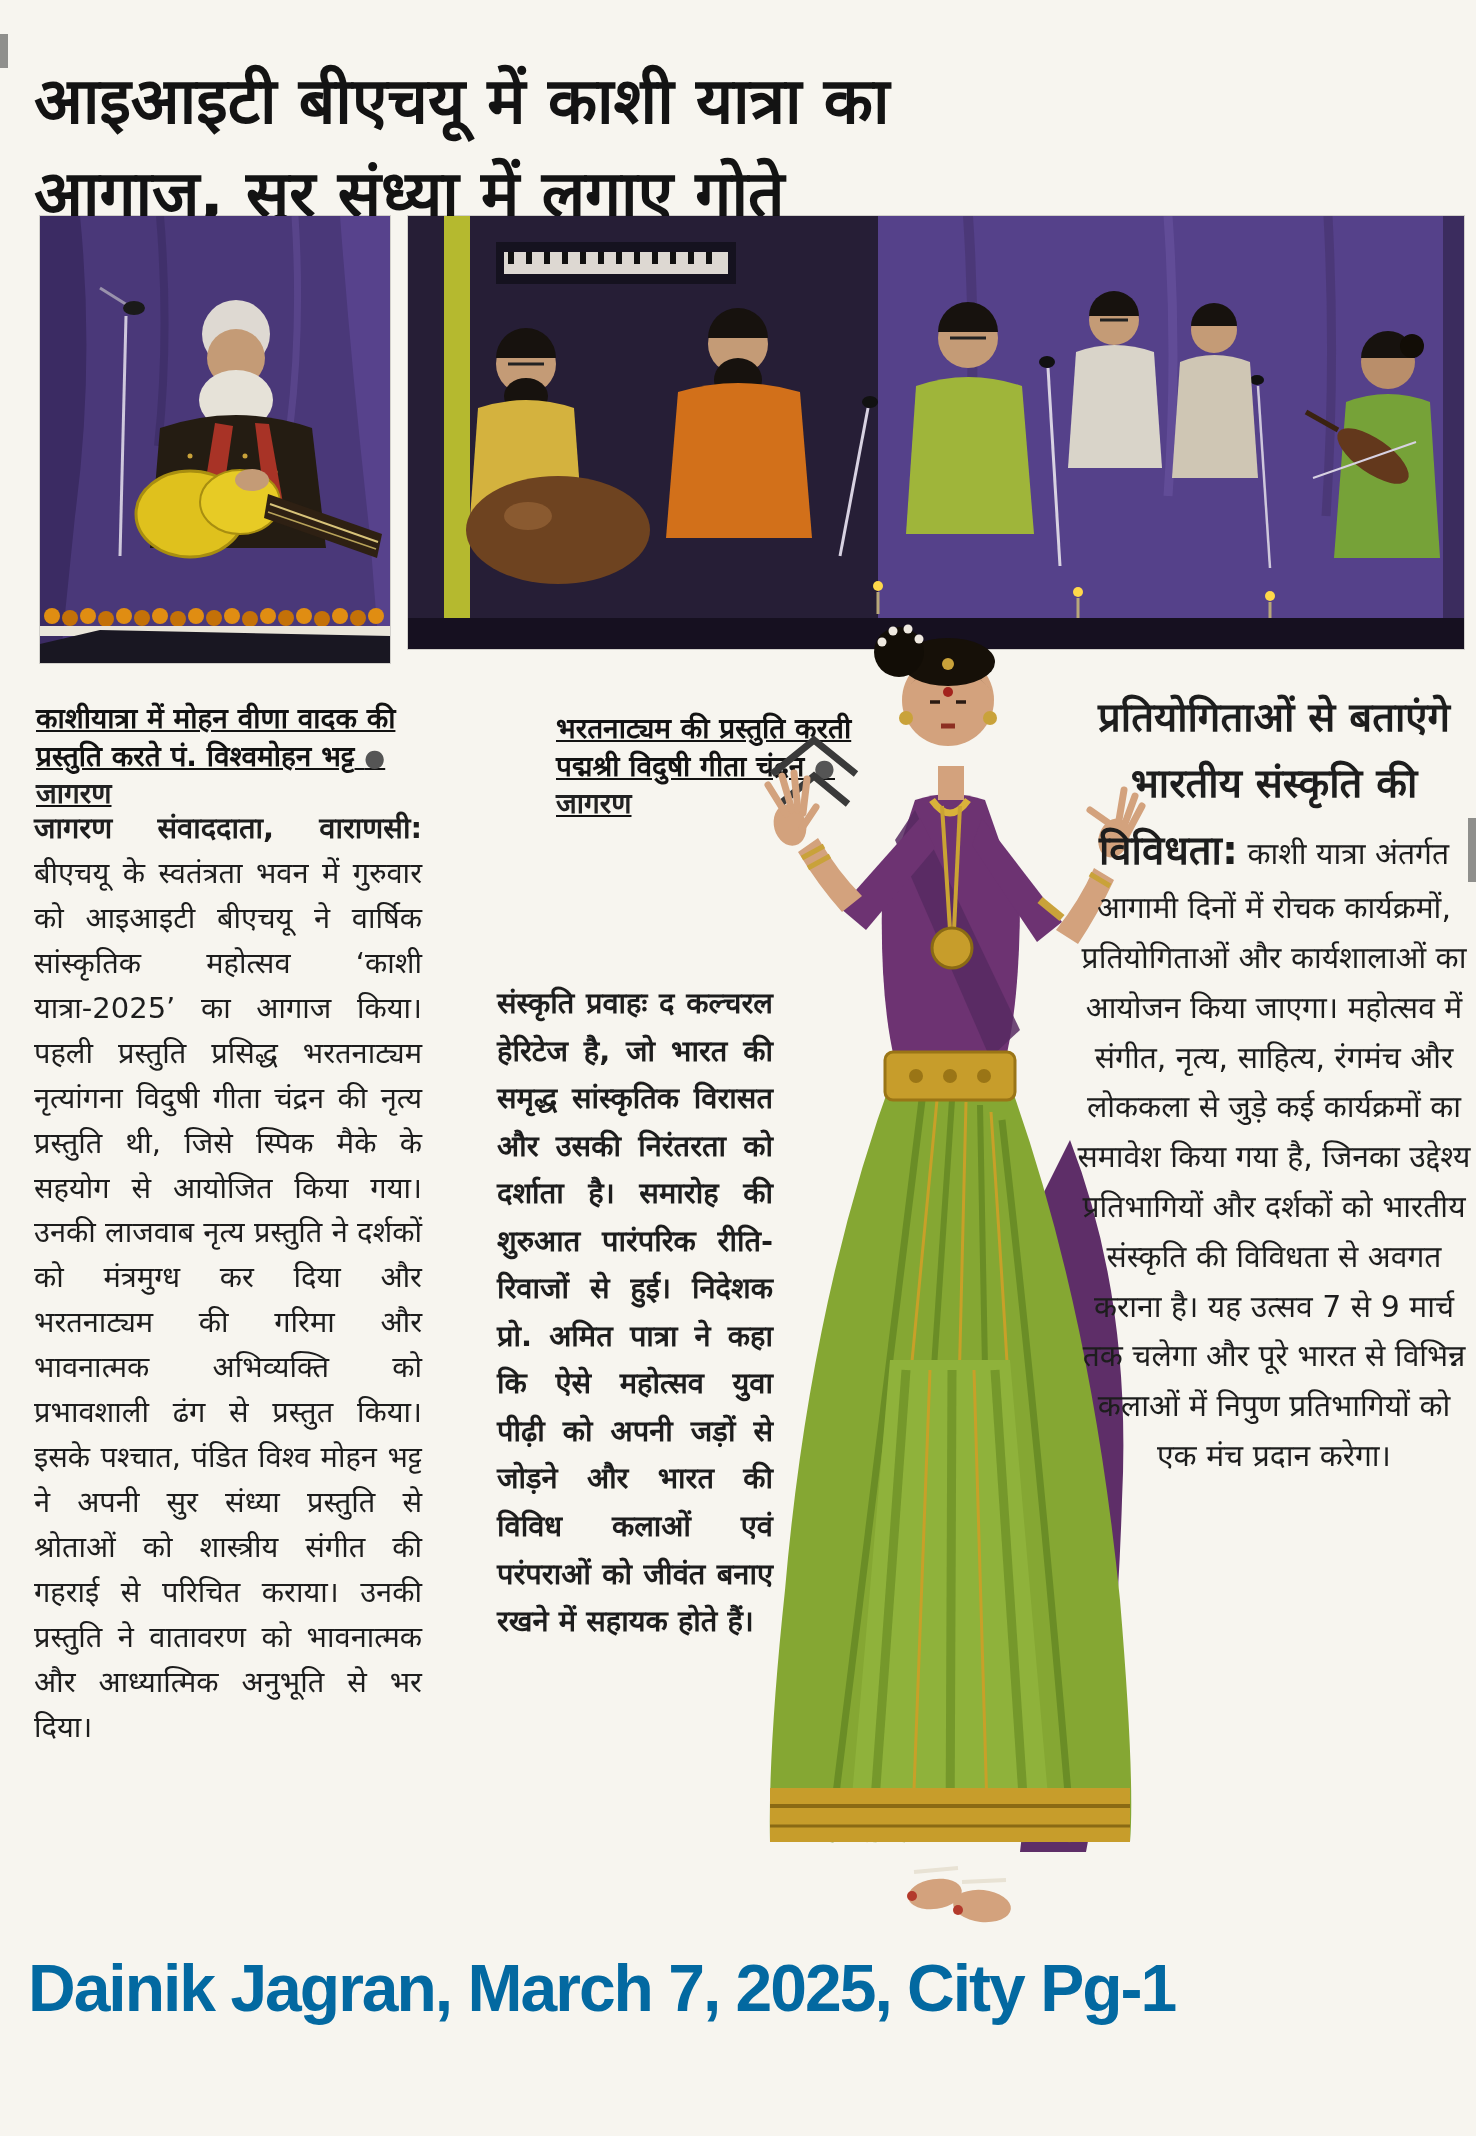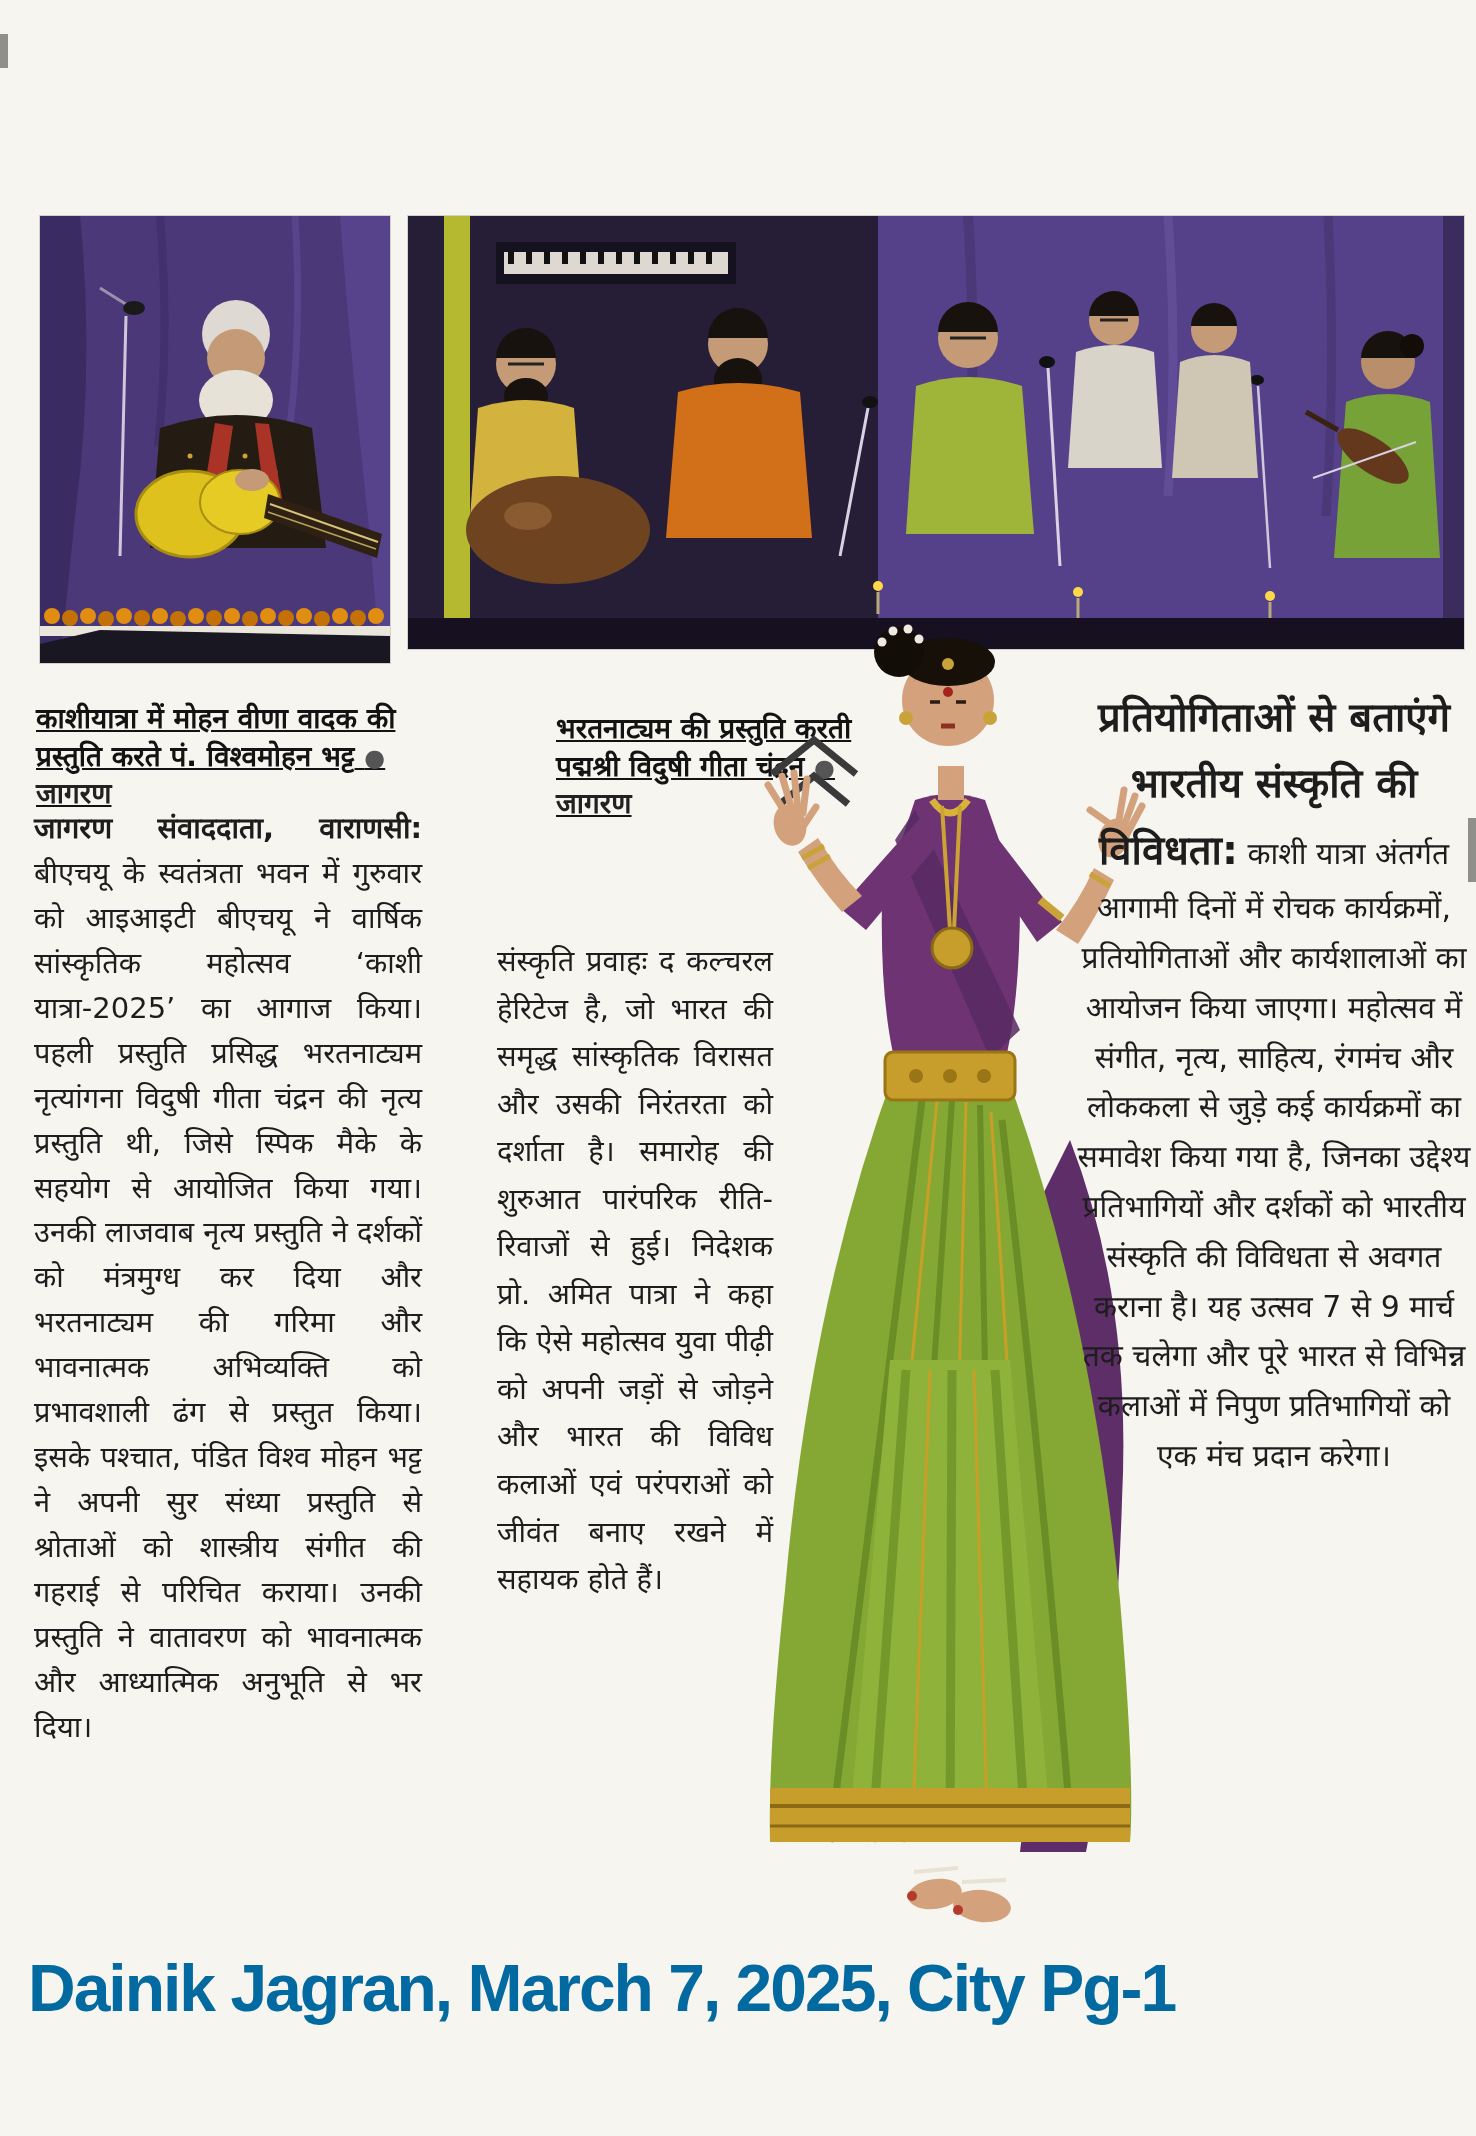--- a/index.html
+++ b/index.html
@@ -22,38 +22,42 @@
   .credit{font-weight:800;color:#222;}
   .bullet{color:#555;font-size:24px;}
   .chevron{position:absolute;left:766px;top:734px;width:96px;height:76px;}
   .dancer{position:absolute;left:690px;top:600px;width:520px;height:1345px;}
   .dancer svg{display:block;width:100%;height:100%;}
   .col{position:absolute;font-size:29px;line-height:1.55;color:#1d1d1d;text-align:justify;}
   .col p{margin:0;}
   .col1{left:34px;top:806px;width:388px;}
   .col1 .para2{text-indent:36px;}
   .byline{font-weight:800;}
-  .col2{left:497px;top:938px;width:276px;line-height:1.64;}
+  .col2{left:497px;top:980px;width:276px;line-height:1.64;font-weight:bold;}
   .col3{left:1075px;top:684px;width:398px;text-align:center;line-height:1.66;font-size:30px;}
   .lead3{font-weight:800;font-size:40px;}
   .source{position:absolute;left:28px;top:1950px;width:1444px;white-space:nowrap;
      font-family:"Liberation Sans", sans-serif;font-weight:800;font-size:66px;
      letter-spacing:-2px;color:#0369a1;}
   .artifact{position:absolute;background:#3a3a3a;opacity:.55;}
   .a1{left:0;top:34px;width:8px;height:34px;}
   .a2{left:1468px;top:818px;width:8px;height:64px;}
 </style>
 </head>
 <body>
 
 <div class="page">
   <div class="grain"></div>
   <div class="artifact a1"></div>
   <div class="artifact a2"></div>
 
+  <h1 class="headline">
+    <span>आइआइटी बीएचयू में काशी यात्रा का</span>
+    <span>आगाज, सुर संध्या में लगाए गोते</span>
+  </h1>
 
   <div class="photo photo-left">
     <svg viewBox="0 0 350 447">
       <rect x="0" y="0" width="350" height="447" fill="#4a3879"></rect>
       <path d="M 40 0 Q 55 150 35 300 L 20 447 L 0 447 L 0 0 Z" fill="#3b2b63"></path>
       <path d="M 300 0 Q 312 160 330 320 L 340 447 L 350 447 L 350 0 Z" fill="#57428c"></path>
       <path d="M 120 0 Q 130 120 118 230" stroke="#3b2b63" stroke-width="8" fill="none" opacity="0.6"></path>
       <path d="M 255 0 Q 262 110 250 210" stroke="#5e4a92" stroke-width="7" fill="none" opacity="0.7"></path>
       <g>
         <line x1="86" y1="100" x2="80" y2="340" stroke="#cfc8dc" stroke-width="3"></line>

